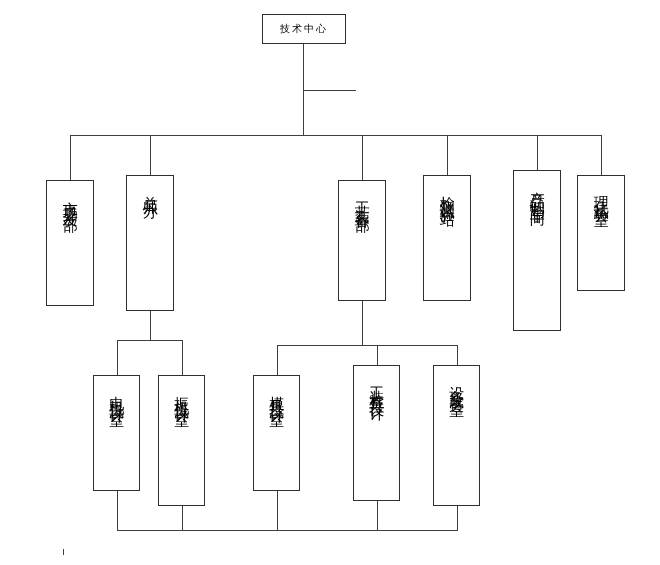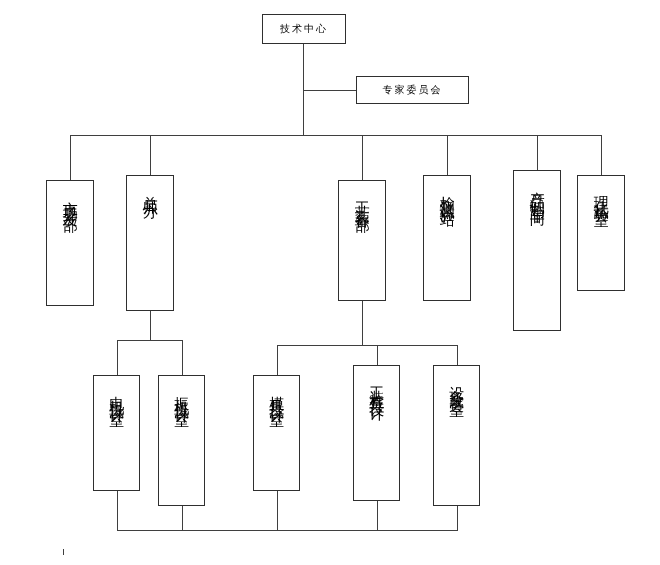--- a/index.html
+++ b/index.html
@@ -64,23 +64,20 @@
   <div class="line" style="left:377px;top:500px;width:1px;height:30px"></div>
   <div class="line" style="left:457px;top:505px;width:1px;height:25px"></div>
   <div class="line" style="left:117px;top:530px;width:341px;height:1px"></div>
 
   <div class="line" style="left:63px;top:549px;width:1px;height:6px"></div>
 
   <div class="box hbox" style="left:262px;top:14px;width:84px;height:30px">
     <span>技术中心</span>
   </div>
 
-  <div class="box hbox" style="left:356px;top:76px;width:113px;height:28px">
-    <span>专家委员会</span>
-  </div>
 
   <div class="box vbox" style="left:46px;top:180px;width:48px;height:126px">
     <span class="vtext"><span>市场开发部</span><span class="mark">↵</span></span>
   </div>
 
   <div class="box vbox" style="left:126px;top:175px;width:48px;height:136px">
     <span class="vtext"><span>总师办</span><span class="mark">↵</span></span>
   </div>
 
   <div class="box vbox" style="left:338px;top:180px;width:48px;height:121px">

